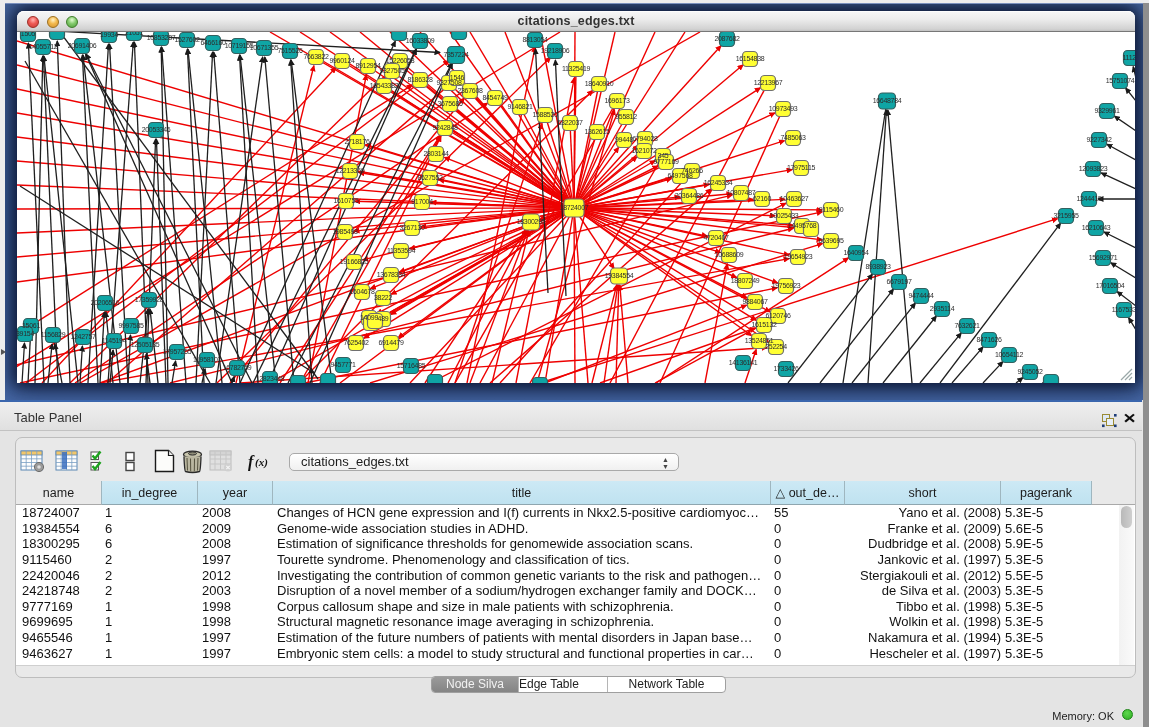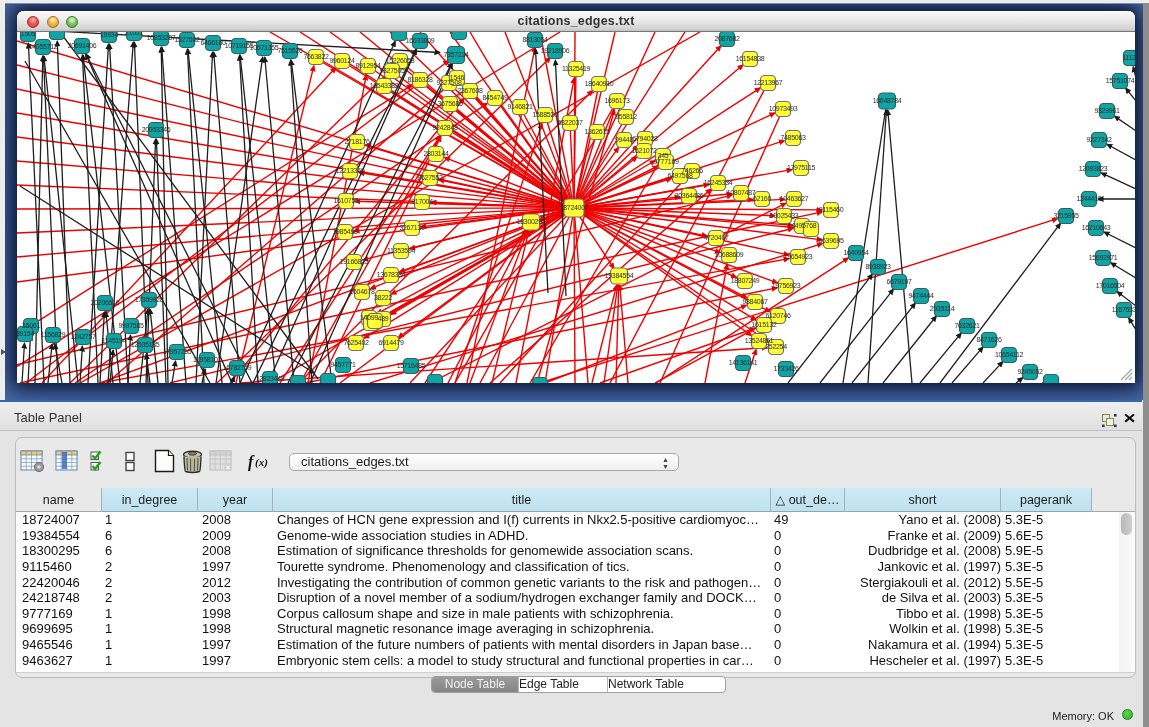--- a/index.html
+++ b/index.html
@@ -16,35 +16,35 @@
 #rstrip{left:1143px;top:0;width:6px;height:727px;background:#8e8e8e}
 #rstriptop{left:1143px;top:0;width:6px;height:3px;background:#ededed}
 #panel{left:0;top:400px;width:1142px;height:408px;background:#e4e4e4}
 #phead{position:absolute;left:0;top:0;width:100%;height:31px;background:linear-gradient(180deg,#efefef,#e0e0e0);border-top:2px solid #3a66ad;border-bottom:1px solid #c2c2c2}
 #phead .t{position:absolute;left:14px;top:8px;font-size:13px;color:#333}
 #pfloat{position:absolute;left:1102px;top:11px;width:15px;height:15px}
 #pclose{position:absolute;left:1124px;top:9px;font-size:13px;font-weight:bold;color:#0d0d0d;transform:scale(1.25,1.05)}
 #sub{position:absolute;left:15px;top:37px;width:1121px;height:241px;background:#e9e9e9;border:1px solid #bdbdbd;border-radius:7px}
 #combo{position:absolute;left:273px;top:15px;width:390px;height:18px;background:linear-gradient(180deg,#ffffff,#f0f0f0);border:1px solid #a9a9a9;border-radius:5px;font-size:13px;color:#1c1c1c;line-height:16px;padding-left:11px}
 #combo .ud{position:absolute;right:9px;top:1.5px;font-size:7px;color:#444;line-height:7.5px}
-#tbl{position:absolute;left:0;top:50px;width:1119px;height:185px;background:#fff;overflow:hidden;border-bottom:1px solid #cfcfcf}
+#tbl{position:absolute;left:0;top:43px;width:1119px;height:185px;background:#fff;overflow:hidden;border-bottom:1px solid #cfcfcf}
 .th{position:absolute;top:0;height:24px;background:linear-gradient(180deg,#cde9f5,#bfe2f0);border-right:1px solid #9fb6bf;border-bottom:1px solid #8fa6af;font-size:12.5px;color:#1c1c1c;text-align:center;line-height:24px}
 .tr{position:relative;height:15.65px;font-size:13px;color:#111;white-space:nowrap}
 .tr div{position:absolute;top:0;height:16px;line-height:15px;overflow:hidden}
 .c0{left:6px;width:78px}.c1{left:89px;width:92px}.c2{left:186px;width:68px}
 .c3{left:261px;width:494px}.c4{left:758px;width:70px}.c5{left:829px;width:156px;text-align:right}
 .c6{left:989px;width:90px}
 #rowwrap{position:absolute;left:0;top:24px;width:1119px}
 #vscroll{position:absolute;left:1103px;top:24px;width:15px;height:161px;background:linear-gradient(90deg,#f2f2f2,#fafafa)}
 #vthumb{position:absolute;left:2px;top:1px;width:11px;height:22px;background:linear-gradient(90deg,#b9b9b9,#cfcfcf);border-radius:6px}
 #segs{position:absolute;left:431px;top:276px;height:17px;background:#fff;border:1px solid #9f9f9f;border-radius:4px;font-size:12px;color:#222;white-space:nowrap}
 #segs div{display:inline-block;height:15px;line-height:15px;vertical-align:top}
 #seg1{background:linear-gradient(180deg,#9b9b9b,#848484);color:#f2f2f2;border-radius:3px 0 0 3px;width:86px;text-align:center}
 #seg2{border-right:1px solid #b5b5b5;border-left:1px solid #b5b5b5;width:90px;}
-#seg3{width:117px;}
+#seg3{width:117px;text-align:center}
 #mem{position:absolute;right:28px;top:310px;font-size:11px;color:#222}
 #memdot{position:absolute;right:9px;top:309px;width:11px;height:11px;border-radius:50%;background:radial-gradient(circle at 45% 35%,#5ed84e,#2eae22);border:1px solid #1d8516}
 </style></head>
 <body>
 <div class="abs" id="graphbg"></div>
 <div class="abs" id="blue">
   <div id="win">
     <div id="titlebar">
         <div id="title">citations_edges.txt</div>
       <div class="tl" id="tl1"></div>
@@ -660,21 +660,21 @@
       <div class="th" style="left:755px;width:74px">△ out_de…</div>
       <div class="th" style="left:829px;width:156px">short</div>
       <div class="th" style="left:985px;width:91px">pagerank</div>
       <div class="th" style="left:1076px;width:43px;background:#e9e9e9;border-bottom:1px solid #a9a9a9;border-right:none"></div>
       <div id="rowwrap">
           <div class="tr">
             <div class="c0">18724007</div>
             <div class="c1">1</div>
             <div class="c2">2008</div>
             <div class="c3">Changes of HCN gene expression and I(f) currents in Nkx2.5-positive cardiomyoc…</div>
-            <div class="c4">49</div>
+            <div class="c4">55</div>
             <div class="c5">Yano et al. (2008)</div>
             <div class="c6">5.3E-5</div>
           </div>
           <div class="tr">
             <div class="c0">19384554</div>
             <div class="c1">6</div>
             <div class="c2">2009</div>
             <div class="c3">Genome-wide association studies in ADHD.</div>
             <div class="c4">0</div>
             <div class="c5">Franke et al. (2009)</div>
@@ -751,15 +751,15 @@
             <div class="c4">0</div>
             <div class="c5">Hescheler et al. (1997)</div>
             <div class="c6">5.3E-5</div>
           </div>
         </div>
       <div id="vscroll">
           <div id="vthumb"></div>
         </div>
     </div>
   </div>
-  <div id="segs"><div id="seg1">Node Table</div><div id="seg2">Edge Table</div><div id="seg3">Network Table</div></div>
+  <div id="segs"><div id="seg1">Node Silva</div><div id="seg2">Edge Table</div><div id="seg3">Network Table</div></div>
   <div id="mem">Memory: OK</div>
   <div id="memdot"></div>
 </div>
 </body></html>

